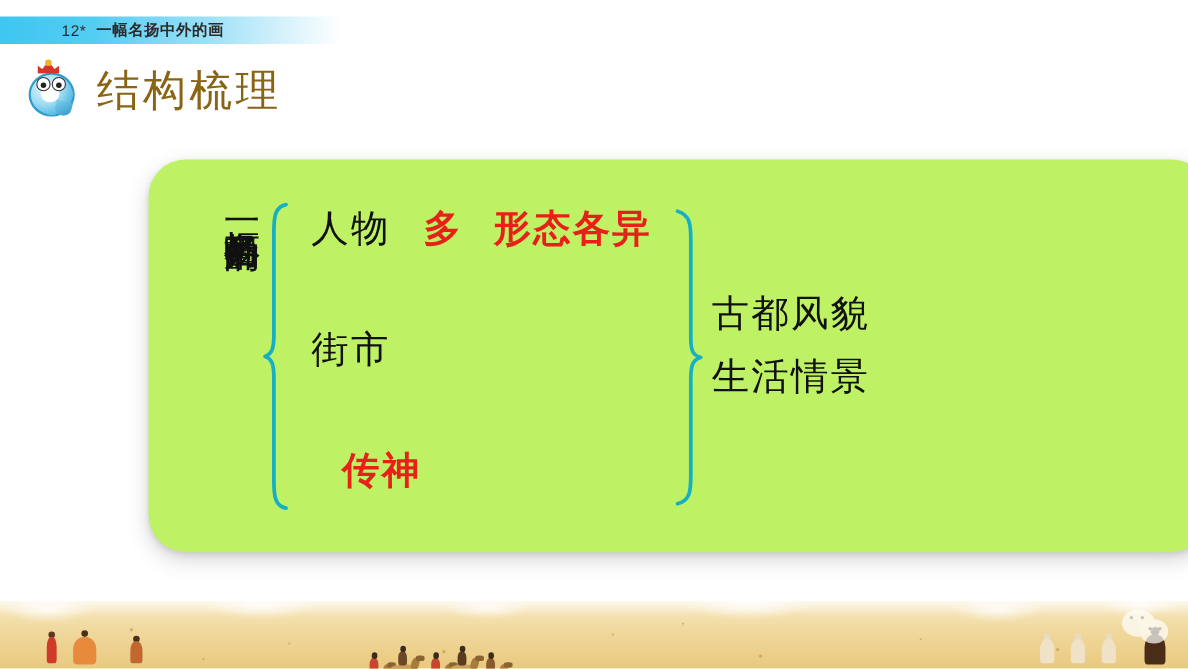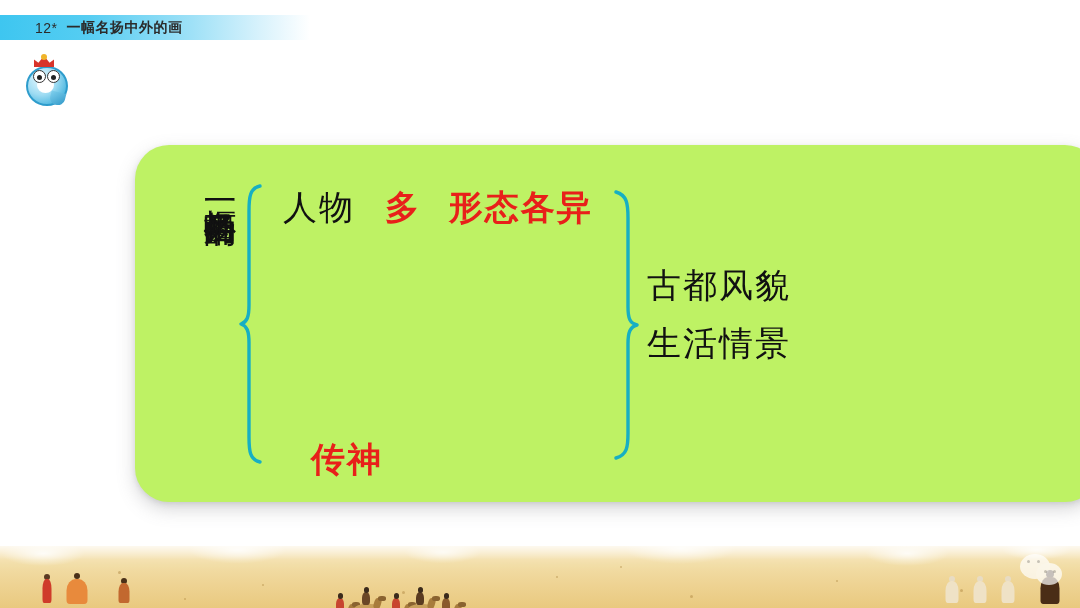--- a/index.html
+++ b/index.html
@@ -12,21 +12,21 @@
 
   
   .header-bar{
     position:absolute;
     left:0; top:15px;
     width:310px; height:25px;
     background:linear-gradient(to right,#3ec6f0 0%,#55cdf2 28%,#9fe1f7 62%,#d8f2fc 84%,#ffffff 100%);
     display:flex; align-items:center;
   }
   .header-bar .hb-num{
-    margin-left:35px;
+    margin-left:56px;
     font-size:14px;
     color:#2b2b2b;
     letter-spacing:.5px;
   }
   .header-bar .hb-title{
     margin-left:9px;
     font-size:14px;
     color:#2b2b2b;
     letter-spacing:.5px;
     font-weight:600;
@@ -155,21 +155,21 @@
   .row-value{
     font-family:"DejaVu Serif","Liberation Serif",serif;
     font-size:34px;
     color:#e8201a;
     letter-spacing:2px;
     font-weight:600;
     white-space:pre;
   }
   .row.r1 .row-value{ margin-left:10px;text-align:right; }
   .row.r2 .row-value{ margin-left:22px; }
-  .row.r3 .row-value{ margin-left:28px;margin-top:32px; }
+  .row.r3 .row-value{ margin-left:28px; }
 
   
   .conclusion{
     position:absolute;
     left:512px; top:111px;
     font-family:"DejaVu Serif","Liberation Serif",serif;
     font-size:34px;
     color:#111111;
     line-height:1.72;
     letter-spacing:2px;
@@ -247,40 +247,42 @@
 <div class="section-head">
   <div class="mascot">
     <div class="q-body"></div>
     <div class="q-hole"></div>
     <div class="q-tail"></div>
     <div class="eye l"></div>
     <div class="eye r"></div>
     <div class="crown"></div>
     <div class="crown-dot"></div>
   </div>
+  <div class="section-title">结构梳理</div>
 </div>
 
 <div class="content-card">
 
   <div class="vertical-title">一幅名扬中外的画</div>
 
   <svg class="brace brace-left" width="30" height="282" viewBox="0 0 30 282">
     <path d="M21 3 C11 5 10 14 10 28 L10 122 C10 134 8 139 2 141 C8 143 10 148 10 160 L10 254 C10 268 11 277 21 279" fill="none" stroke="#17afc3" stroke-width="3.4" stroke-linecap="round" stroke-linejoin="round"></path>
   </svg>
 
   <svg class="brace brace-right" width="34" height="272" viewBox="0 0 34 272">
     <path d="M6 3 C17 6 18 15 18 29 L18 118 C18 130 20 134 27 136 C20 138 18 143 18 155 L18 244 C18 258 17 266 6 269" fill="none" stroke="#17afc3" stroke-width="3.4" stroke-linecap="round" stroke-linejoin="round"></path>
   </svg>
 
   <div class="rows">
     <div class="row r1">
       <span class="row-label">人物</span>
       <span class="row-value">多  形态各异</span>
     </div>
     <div class="row r2">
+      <span class="row-label">街市</span>
     </div>
     <div class="row r3">
       <span class="row-value">传神</span>
     </div>
   </div>
 
   <div class="conclusion">
     <div>古都风貌</div>
     <div>生活情景</div>
   </div>

